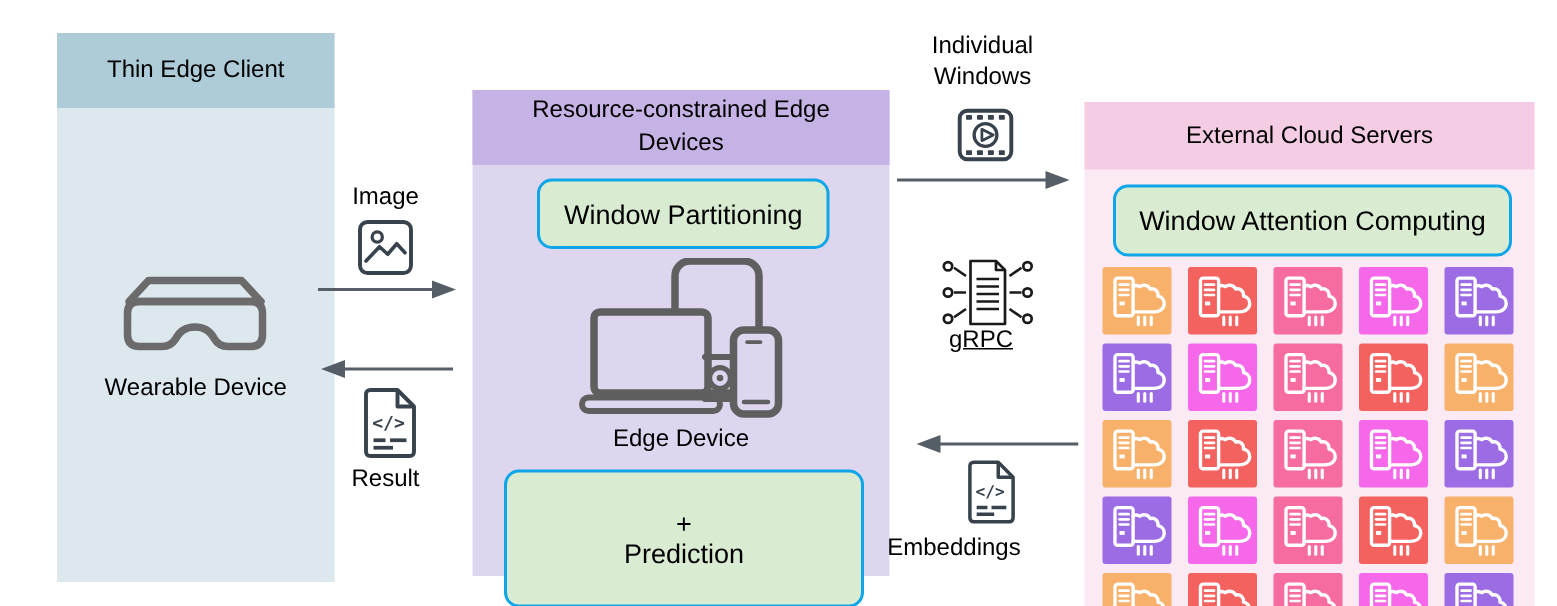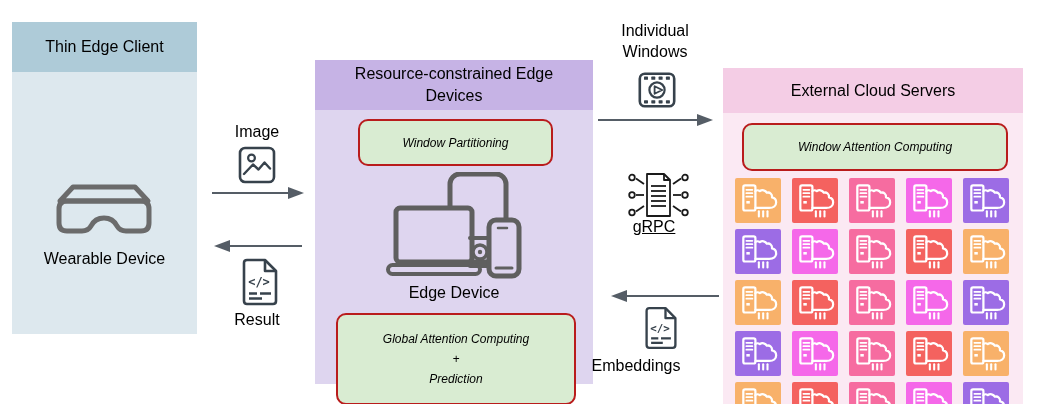--- a/index.html
+++ b/index.html
@@ -3,32 +3,32 @@
 <meta charset="utf-8">
 <style>
   html,body{margin:0;padding:0;background:#fff;}
   .canvas{position:relative;width:1038px;height:404px;background:#ffffff;
           font-family:"Liberation Sans",sans-serif;color:#000;overflow:hidden;}
 
   
   .panel{position:absolute;box-sizing:border-box;}
   .panel-header{position:absolute;left:0;top:0;width:100%;text-align:center;
                 font-size:16px;box-sizing:border-box;}
-  #panel-client{left:12px;top:22px;width:185px;height:312px;}
+  #panel-client{left:38px;top:22px;width:185px;height:366px;}
   #panel-client .panel-header{height:50px;line-height:50px;}
   #panel-edge{left:315px;top:20px;width:278px;height:324px;margin-top:40px;}
   #panel-edge .panel-header{height:50px;padding:3px 24px 0;line-height:22px;}
   #panel-cloud{left:723px;top:22px;width:300px;height:366px;}
   #panel-cloud .panel-header{height:45px;line-height:45px;}
 
   
-  .green-box{position:absolute;border:2px solid #b91c1c;border-radius:10px;
+  .green-box{position:absolute;border:2px solid #0ea5e9;border-radius:10px;
              box-sizing:border-box;display:flex;flex-direction:column;
              align-items:center;justify-content:center;text-align:center;
-             font-size:12px;line-height:20px;font-style:italic;}
+             font-size:18px;line-height:20px;}
   #box-window-partitioning{left:43px;top:59px;width:195px;height:47px;}
   #box-global-attention{left:21px;top:253px;width:240px;height:92px;}
   #box-window-attention{left:19px;top:55px;width:266px;height:48px;}
 
   
   .device-svg{position:absolute;}
   #goggles-svg{left:44px;top:161px;width:96px;height:57px;}
   #devices-svg{left:71px;top:112px;width:136px;height:112px;}
   .device-label{position:absolute;width:100%;text-align:center;font-size:16px;}
   #label-wearable{top:228px;}
@@ -123,21 +123,20 @@
         <circle cx="94" cy="80" r="2.2" fill="#5f5f5f" stroke="none"></circle>
         <line x1="84" y1="94" x2="106" y2="94" stroke-width="4"></line>
         <rect x="103" y="48" width="30" height="56" rx="7" stroke-width="5" fill="#ded5ef"></rect>
         <line x1="112" y1="56" x2="121" y2="56" stroke-width="2.5"></line>
         <line x1="110" y1="96" x2="126" y2="96" stroke-width="3"></line>
       </g>
     </svg>
     <div class="device-label" id="label-edge-device">Edge Device</div>
 
     <div class="green-box" id="box-global-attention" style="background-color: rgb(217, 236, 210);">
-      <div>Global Attention Computing</div>
       <div>+</div>
       <div>Prediction</div>
     </div>
   </section>
 
   <div class="flow-label" id="flow-windows-label">Individual Windows</div>
   <svg class="flow-icon" id="icon-video" width="38" height="36" viewBox="0 0 38 36">
     <g fill="none" stroke="#37424c" stroke-linejoin="round">
       <rect x="1.8" y="1.8" width="34.4" height="32.4" rx="5" stroke-width="2.6"></rect>
       <circle cx="19" cy="18" r="7.6" stroke-width="2.2"></circle>

